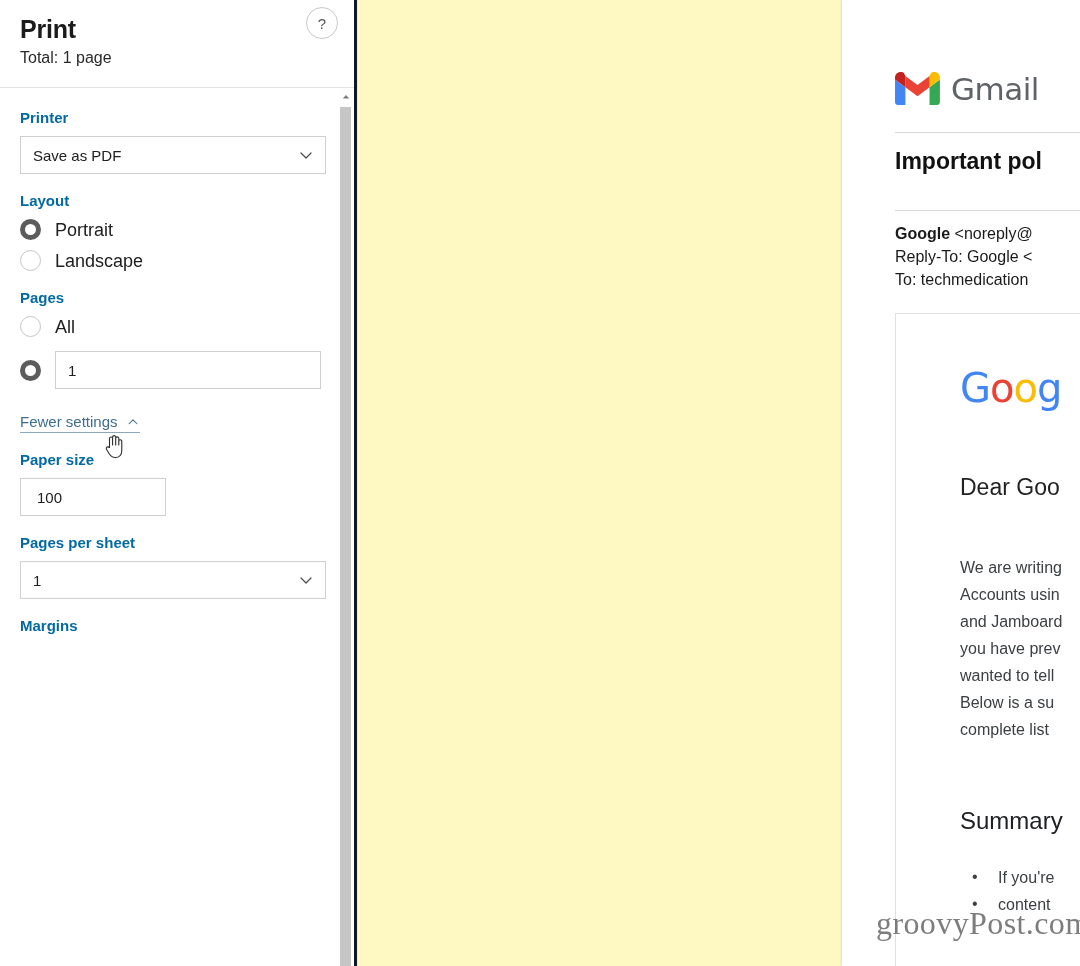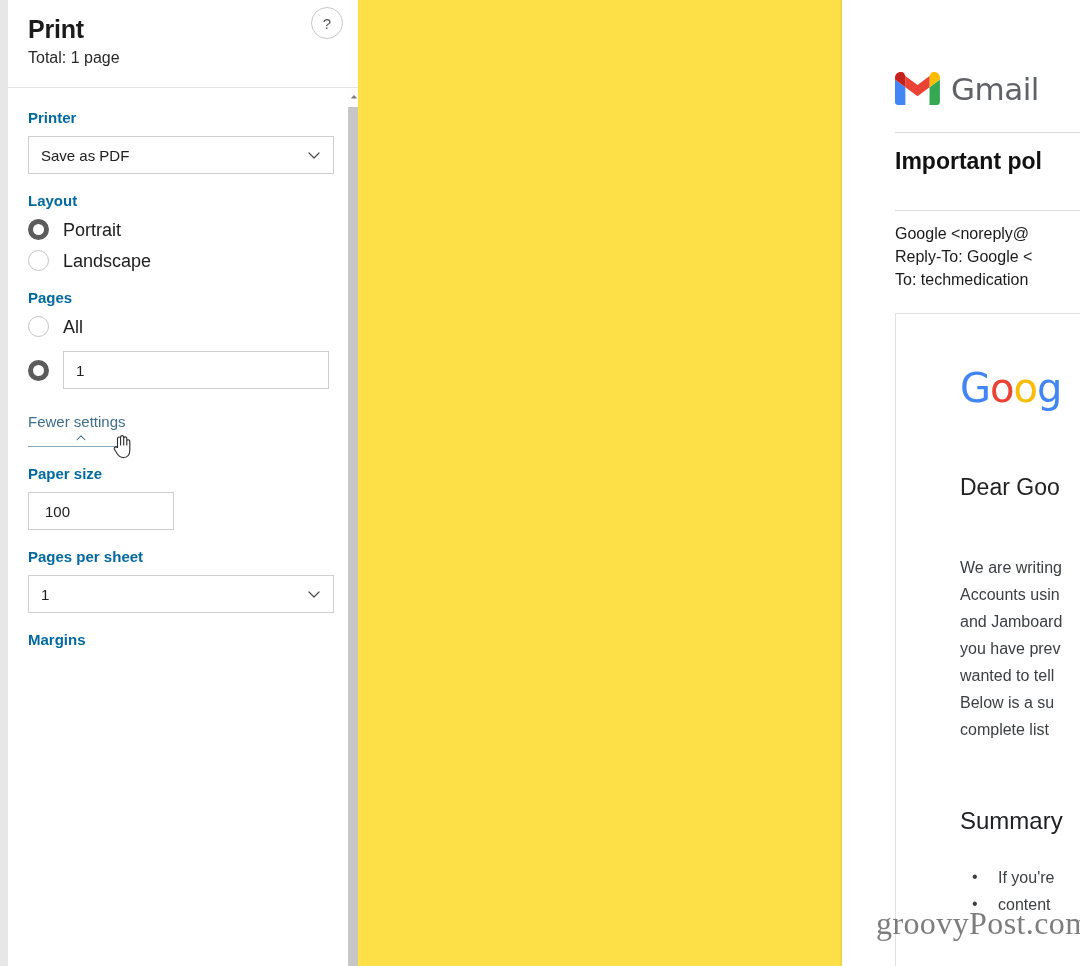--- a/index.html
+++ b/index.html
@@ -19,26 +19,26 @@
     position: relative;
     width: 1080px;
     height: 966px;
     overflow: hidden;
     background: #e7e7e7;
   }
 
   
   .print-panel {
     position: absolute;
-    left: 8px; top: 0;
+    left: 0; top: 0;
     width: 357px;
     height: 966px;
     background: #ffffff;
     box-sizing: border-box;
-    border-right: 6px solid #0f172a;
+    border-right: 3px solid #0f172a;
     overflow: hidden;
   }
   .panel-header {
     position: relative;
     height: 88px;
     box-sizing: border-box;
     border-bottom: 1px solid #e3e3e3;
     padding: 14px 20px 0 20px;
     background: #fff;
   }
@@ -185,21 +185,20 @@
   }
   .fewer-link {
     display: inline-flex;
     align-items: center;
     font-size: 15px;
     color: #3d6e8f;
     border-bottom: 1px solid #8aa9bd;
     padding-bottom: 1px;
     cursor: pointer;
     line-height: 18px;
-    flex-direction: column;
   }
   .fewer-link .chev-up {
     margin-left: 8px;
     width: 14px;
     height: 14px;
   }
   .cursor-hand {
     position: absolute;
     left: 103px;
     top: 20px;
@@ -234,21 +233,21 @@
     cursor: pointer;
   }
 
   
   .preview-area {
     position: absolute;
     left: 358px;
     top: 0;
     right: 0;
     height: 966px;
-    background: #fde047;
+    background: #fef9c3;
     overflow: hidden;
   }
   .preview-page {
     position: absolute;
     left: 484px;
     top: 0;
     width: 260px;
     height: 966px;
     background: #fff;
     box-shadow: -1px 0 2px rgba(0,0,0,0.10);
@@ -285,21 +284,21 @@
     line-height: 28px;
     white-space: nowrap;
   }
   .mail-meta {
     padding-top: 11px;
     font-size: 16px;
     color: #1a1a1a;
     line-height: 23px;
     white-space: nowrap;
   }
-  .mail-meta b { font-weight: 400; }
+  .mail-meta b { font-weight: 700; }
 
   .mail-card {
     margin-top: 22px;
     border: 1px solid #e0e0e0;
     border-right: none;
     width: 420px;
     box-sizing: border-box;
     padding: 52px 0 40px 64px;
   }
   .goog-logo {

